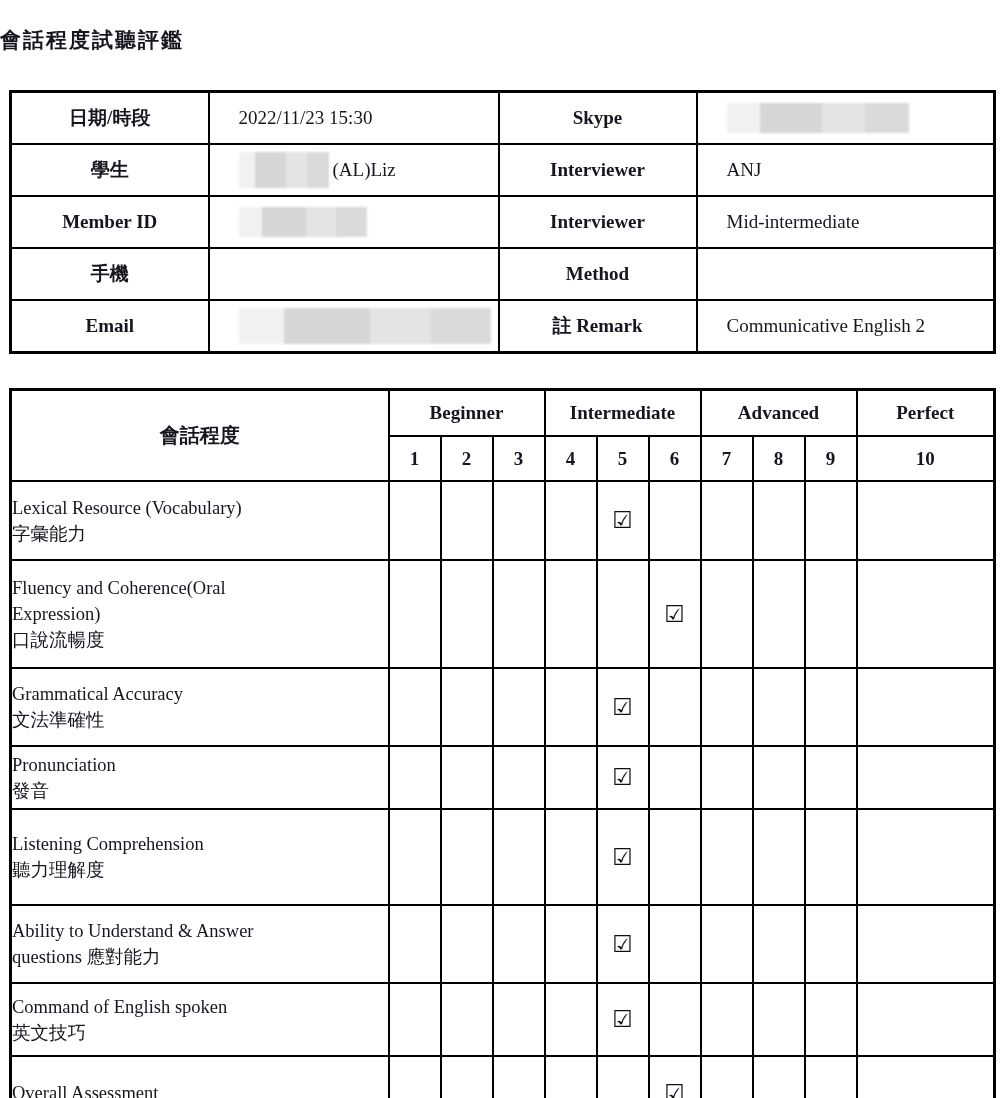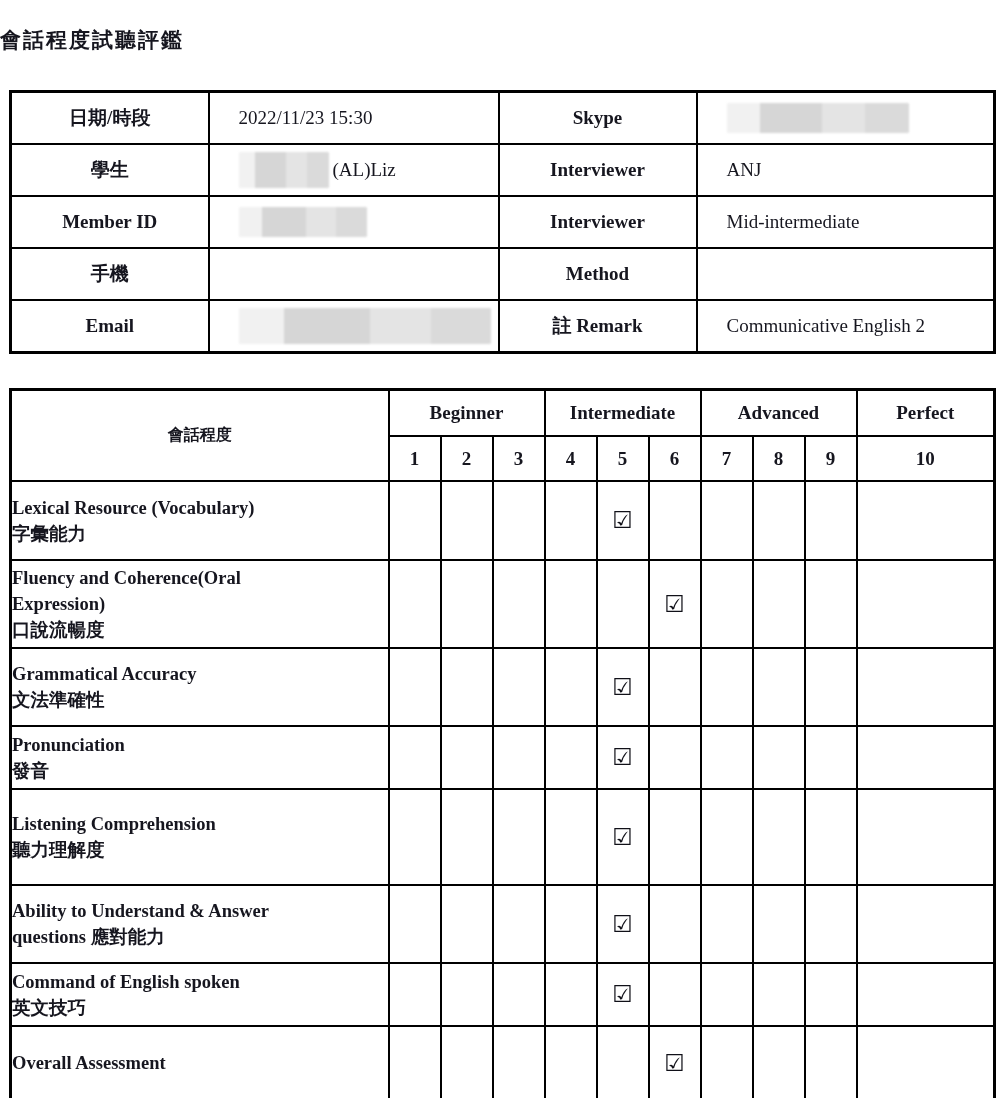--- a/index.html
+++ b/index.html
@@ -23,25 +23,25 @@
   .info-label{font-weight:bold;margin-left:44px;}
   .value-wrap{display:flex;align-items:center;justify-content:flex-start;gap:4px;padding-left:28px;}
   .redact{
     display:inline-block;vertical-align:middle;border-radius:1px;
     background:linear-gradient(90deg,#f1f1f1 0 18%,#d6d6d6 18% 52%,#e4e4e4 52% 76%,#dadada 76% 100%);
     filter:blur(1.2px);
   }
   
   .rating-table{position:absolute;left:9px;top:388px;width:984px;border:3px solid #000;}
   .rating-table th,.rating-table td{border:2px solid #000;vertical-align:middle;overflow:hidden;padding:0;}
-  .corner{font-size:16px;font-weight:bold;text-align:center;}
+  .corner{font-size:20px;font-weight:bold;text-align:center;}
   .group-th{height:44px;font-size:19px;font-weight:bold;text-align:center;margin-left:32px;}
   .score-th{height:43px;font-size:19px;font-weight:bold;text-align:center;}
   .criterion{
-    font-size:18.5px;font-weight:bold;text-align:left;
+    font-size:18.5px;font-weight:normal;text-align:left;
     padding:5px 6px 5px 9px;line-height:26px;
   }
   .criterion .line{display:block;}
   .score-cell{text-align:center;}
   .checkbox{
     font-family:"DejaVu Sans",sans-serif;font-size:23px;font-weight:bold;
     line-height:1;color:#101018;display:inline-block;
   }
 </style>
 </head>
@@ -174,21 +174,21 @@
           <td class="score-cell"></td>
           <td class="score-cell"></td>
           <td class="score-cell"></td>
           <td class="score-cell"><span class="checkbox">☑</span></td>
           <td class="score-cell"></td>
           <td class="score-cell"></td>
           <td class="score-cell"></td>
           <td class="score-cell"></td>
           <td class="score-cell"></td>
         </tr>
-        <tr style="height: 88px;">
+        <tr style="height: 108px;">
           <td class="criterion">
             <span class="line">Fluency and Coherence(Oral</span>
             <span class="line">Expression)</span>
             <span class="line">口說流暢度</span>
           </td>
           <td class="score-cell"></td>
           <td class="score-cell"></td>
           <td class="score-cell"></td>
           <td class="score-cell"></td>
           <td class="score-cell"></td>
@@ -255,21 +255,21 @@
           <td class="score-cell"></td>
           <td class="score-cell"></td>
           <td class="score-cell"></td>
           <td class="score-cell"><span class="checkbox">☑</span></td>
           <td class="score-cell"></td>
           <td class="score-cell"></td>
           <td class="score-cell"></td>
           <td class="score-cell"></td>
           <td class="score-cell"></td>
         </tr>
-        <tr style="height: 63px;">
+        <tr style="height: 73px;">
           <td class="criterion">
             <span class="line">Command of English spoken</span>
             <span class="line">英文技巧</span>
           </td>
           <td class="score-cell"></td>
           <td class="score-cell"></td>
           <td class="score-cell"></td>
           <td class="score-cell"></td>
           <td class="score-cell"><span class="checkbox">☑</span></td>
           <td class="score-cell"></td>

